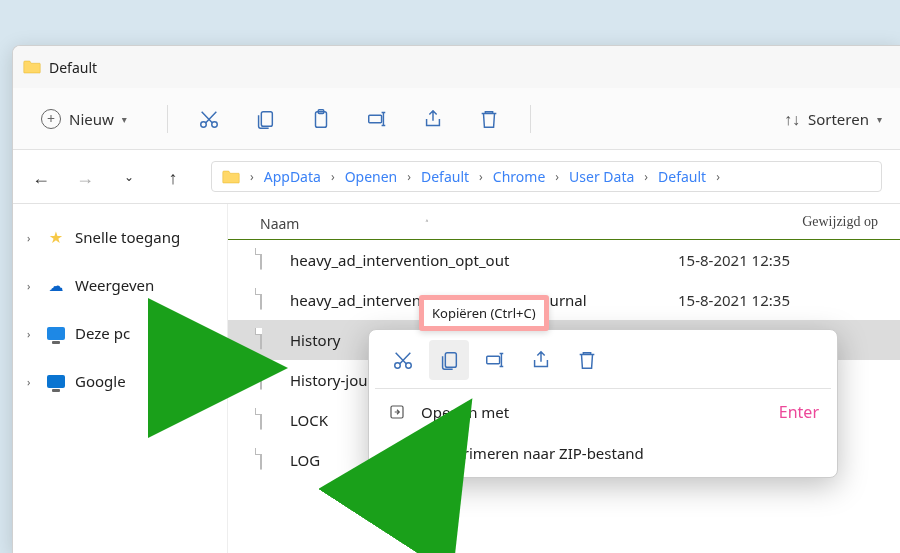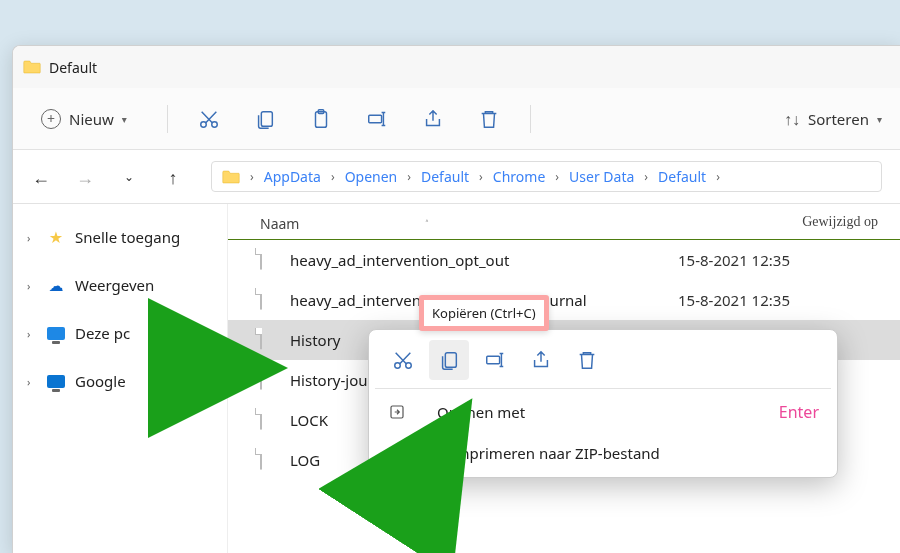--- a/index.html
+++ b/index.html
@@ -64,21 +64,21 @@
   .page{width:16px;height:20px;border:1px solid #bbb;border-radius:1px;background:#fff;position:relative;}
   .page::before{content:"";position:absolute;top:-1px;right:-1px;width:6px;height:6px;background:#fff;border-left:1px solid #bbb;border-bottom:1px solid #bbb;}
   
   .ctx{position:absolute;top:125px;left:140px;width:470px;background:#fff;border:1px solid #ccc;border-radius:8px;box-shadow:0 8px 30px rgba(0,0,0,0.25);z-index:20;padding-bottom:4px;}
   .ctx-icons{display:flex;gap:6px;padding:10px 14px 8px;}
   .ctx-ic{width:40px;height:40px;display:flex;align-items:center;justify-content:center;border-radius:4px;cursor:pointer;color:#3b6fb6;position:relative;}
   .ctx-ic.hov{background:#eee;}
   .ctx-ic svg{width:22px;height:22px;}
   .tooltip{position:absolute;top:-35px;left:50px;background:#fff;border:5px solid #fca5a5;border-radius:3px;padding:4px 8px;font-size:13px;color:#222;white-space:nowrap;box-shadow:0 2px 6px rgba(0,0,0,0.15);z-index:25;}
   .ctx-sep{height:1px;background:#e2e2e2;margin:0 6px 2px;}
-  .ctx-item{display:flex;align-items:center;gap:30px;padding:10px 18px;font-size:15px;color:#222;cursor:pointer;}
+  .ctx-item{display:flex;align-items:center;gap:14px;padding:10px 18px;font-size:15px;color:#222;cursor:pointer;}
   .ctx-item .mi{width:20px;height:20px;display:flex;align-items:center;justify-content:center;color:#555;}
   .ctx-item .kbd{margin-left:auto;color:#ec4899;font-size:16px;}
   
   .arrow{position:absolute;z-index:30;pointer-events:none;}
   svg{overflow:visible;}
 </style>
 </head>
 <body>
 
 <div class="window">

